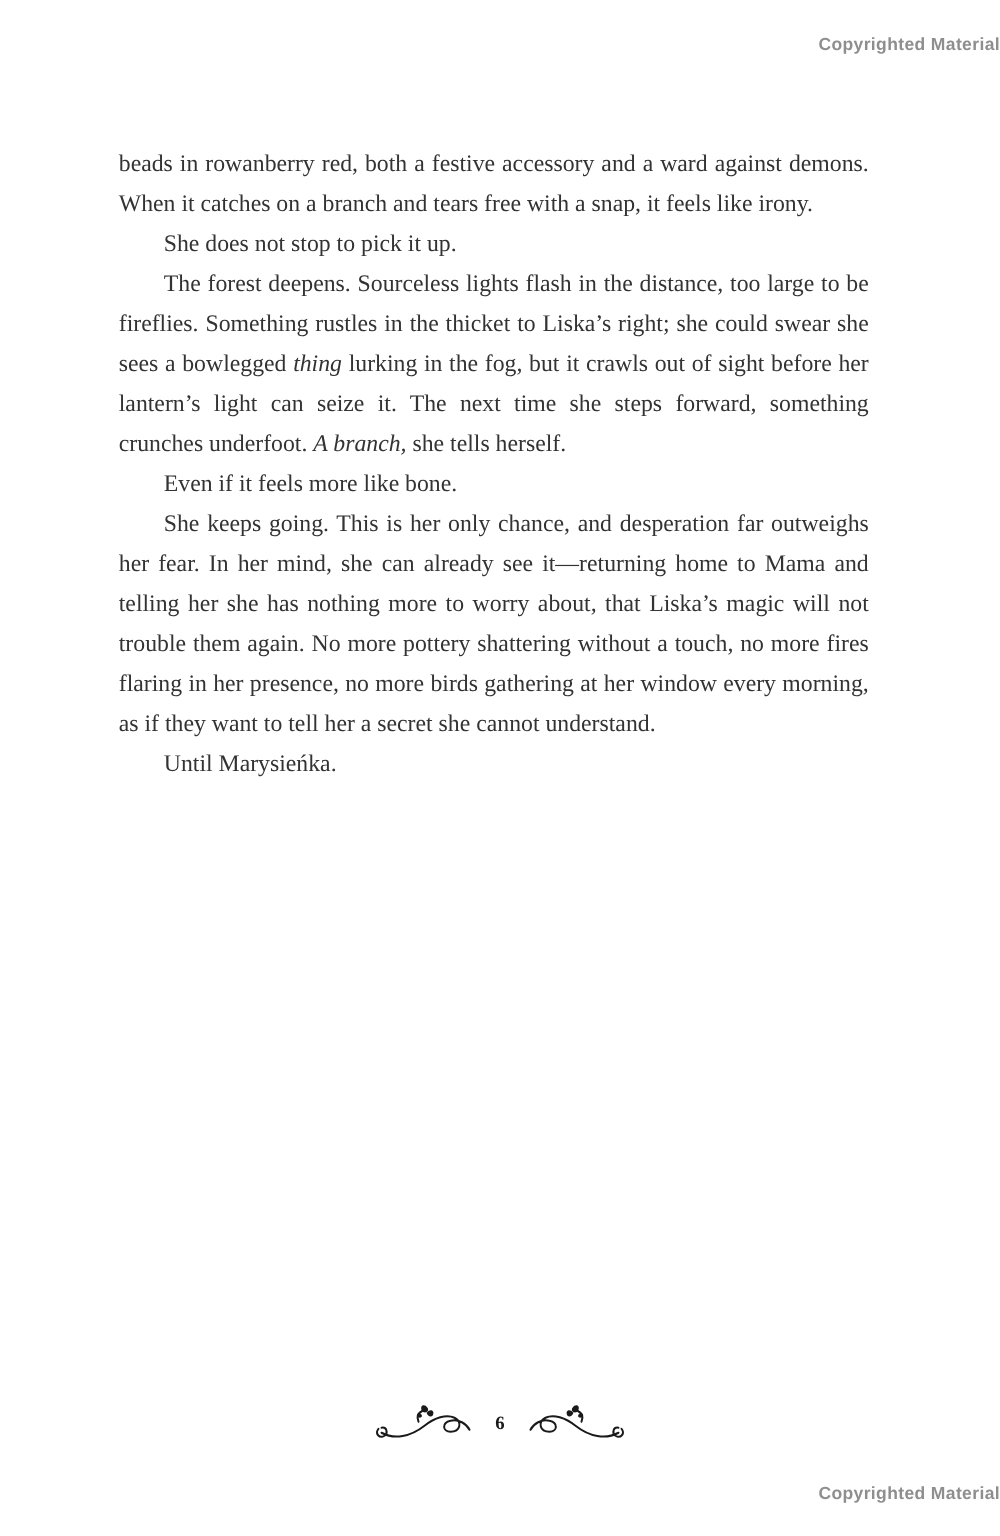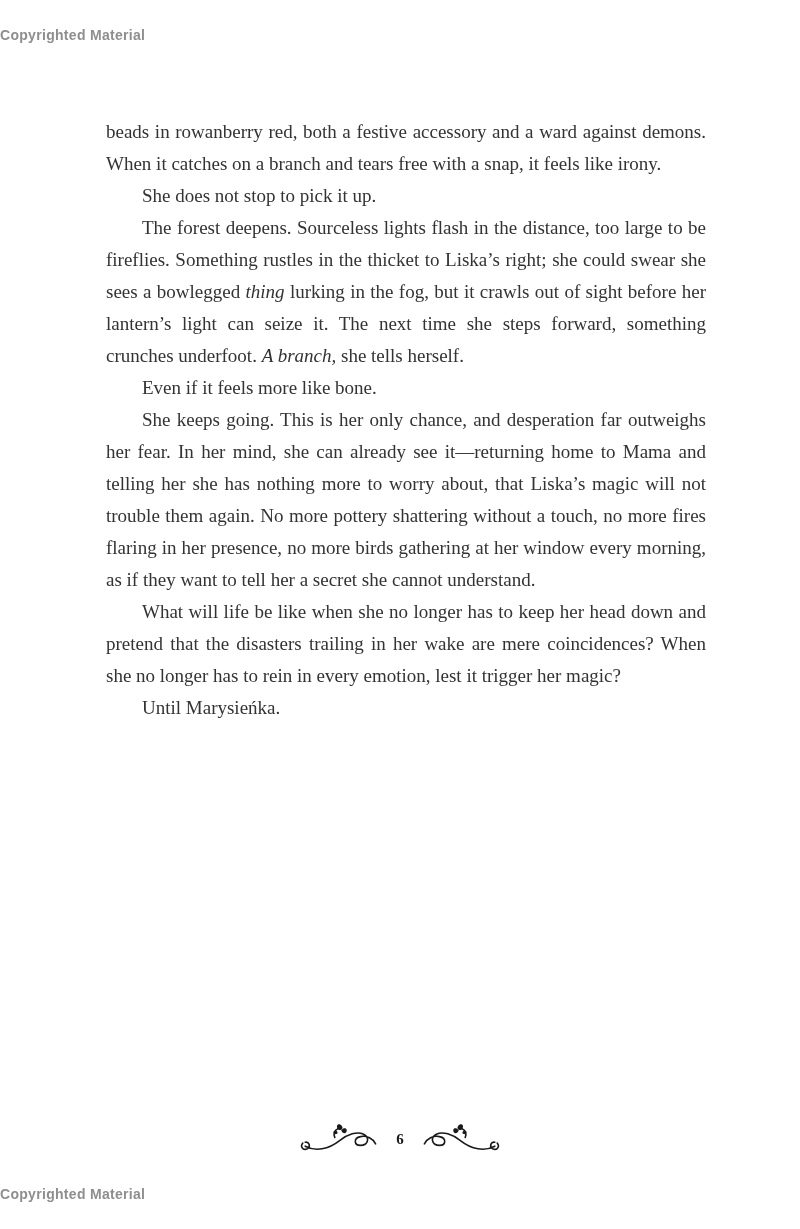--- a/index.html
+++ b/index.html
@@ -8,21 +8,21 @@
     width: 800px;
     height: 1229px;
     background: #ffffff;
     overflow: hidden;
     font-family: "Liberation Serif", serif;
   }
   .copyright-top, .copyright-bottom {
     position: absolute;
     left: 0;
     width: 100%;
-    text-align: left;
+    text-align: right;
     font-family: "Liberation Sans", sans-serif;
     font-size: 14px;
     font-weight: bold;
     color: #8e8e8e;
     letter-spacing: 0.3px;
   }
   .copyright-top { top: 27px; }
   .copyright-bottom { top: 1186px; }
   .author {
     position: absolute;
@@ -31,21 +31,21 @@
     width: 100%;
     text-align: center;
     font-family: "Liberation Serif", serif;
     font-size: 17px;
     color: #1f1f1f;
     letter-spacing: 3px;
   }
   .body-text {
     position: absolute;
     top: 116px;
-    left: 106px;
+    left: 95px;
     width: 600px;
     font-size: 19px;
     line-height: 32px;
     color: #333333;
     text-align: justify;
   }
   .body-text p { margin: 0; }
   .body-text p.indent { text-indent: 36px; }
   .body-text .italic { font-style: italic; margin-top: 17px; }
   .footer-ornament {
@@ -74,21 +74,20 @@
 
   <div class="copyright-top">Copyrighted Material</div>
 
 
   <div class="body-text">
       <p class="para"><span>beads in rowanberry red, both a festive accessory and a ward against demons. When it catches on a branch and tears free with a snap, it feels like irony.</span></p>
       <p class="para indent"><span>She does not stop to pick it up.</span></p>
       <p class="para indent"><span>The forest deepens. Sourceless lights flash in the distance, too large to be fireflies. Something rustles in the thicket to Liska’s right; she could swear she sees a bowlegged </span><span class="italic">thing</span><span> lurking in the fog, but it crawls out of sight before her lantern’s light can seize it. The next time she steps forward, something crunches underfoot. </span><span class="italic">A branch,</span><span> she tells herself.</span></p>
       <p class="para indent"><span>Even if it feels more like bone.</span></p>
       <p class="para indent"><span>She keeps going. This is her only chance, and desperation far outweighs her fear. In her mind, she can already see it—returning home to Mama and telling her she has nothing more to worry about, that Liska’s magic will not trouble them again. No more pottery shattering without a touch, no more fires flaring in her presence, no more birds gathering at her window every morning, as if they want to tell her a secret she cannot understand.</span></p>
-      <p class="para indent"><span>What will life be like when she no longer has to keep her head down and pretend that the disasters trailing in her wake are mere coincidences? When she no longer has to rein in every emotion, lest it trigger her magic?</span></p>
       <p class="para indent"><span>Until Marysieńka.</span></p>
     </div>
 
   <div class="footer-ornament">
     <span class="flourish">
       <svg width="80" height="34" viewBox="0 0 100 40" xmlns="http://www.w3.org/2000/svg">
         <g fill="none" stroke="#1a1a1a" stroke-width="2" stroke-linecap="round">
           <path d="M6,25 C2,30 7,35 12,32 C16,29 14,23 9,24"></path>
           <path d="M9,29 C22,36 38,33 52,22 C62,14 74,10 82,14 C90,18 88,28 78,28 C70,28 69,19 78,17 C86,15 94,20 97,26"></path>
           <path d="M46,18 C44,13 46,9 50,7"></path>

